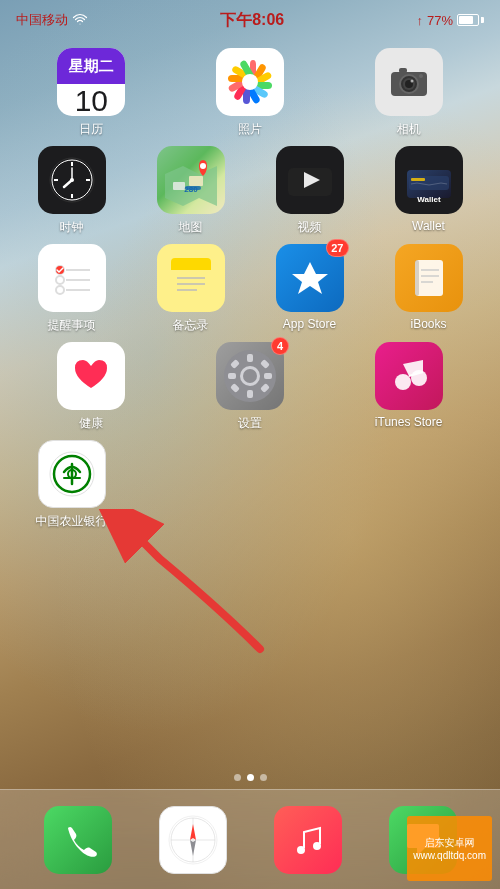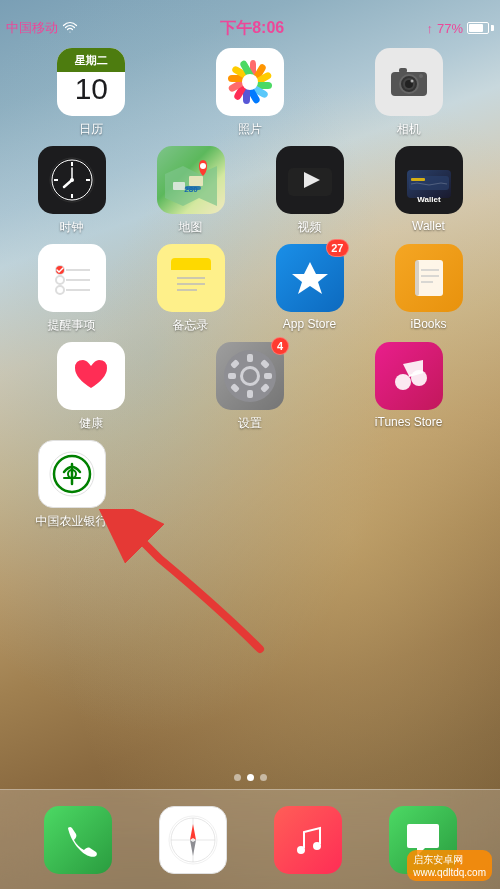--- a/index.html
+++ b/index.html
@@ -43,26 +43,25 @@
     
     .status-bar {
       position: absolute;
       top: 0;
       left: 0;
       right: 0;
       height: 40px;
       display: flex;
       align-items: center;
       justify-content: space-between;
-      padding: 0 6px;
+      padding: 0 16px;
       z-index: 10;
-      color: #ec4899;
+      color: #b91c1c;
       font-size: 13px;
       font-weight: 500;
-      margin-top: 8px;
     }
 
     .status-left {
       display: flex;
       align-items: center;
       gap: 4px;
     }
 
     .status-center {
       font-size: 16px;
@@ -176,26 +175,26 @@
     }
 
     
     .icon-calendar {
       background: white;
       flex-direction: column;
       justify-content: flex-start;
     }
     .calendar-header {
       width: 100%;
-      background: #4d7c0f;
-      height: 24px;
+      background: #6d28d9;
+      height: 36px;
       display: flex;
       align-items: center;
       justify-content: center;
-      font-size: 11px;
+      font-size: 15px;
       color: white;
       font-weight: 600;
     }
     .calendar-date {
       font-size: 30px;
       font-weight: 200;
       color: #1c1c1e;
       line-height: 1;
       margin-top: 2px;
     }
@@ -350,22 +349,23 @@
 
     
     .watermark {
       position: absolute;
       bottom: 8px;
       right: 8px;
       z-index: 30;
       background: rgba(255,140,0,0.85);
       color: white;
       font-size: 10px;
-      padding: 3px 6px;
-      border-radius: 9px;
+      padding: 20px 6px;
+      border-radius: 3px;
+      text-align: center;
     }
   </style>
 </head>
 <body>
 
 <div class="wallpaper"></div>
 
 <div class="status-bar">
   <div class="status-left">
     <span>中国移动</span>

